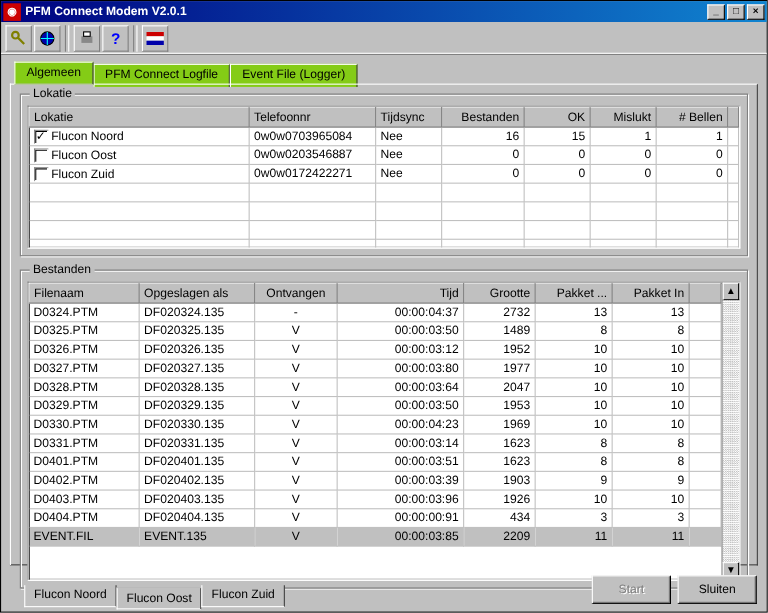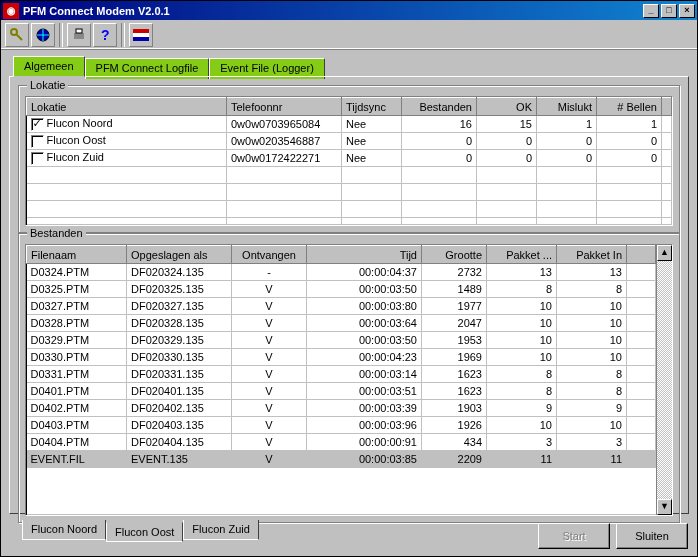--- a/index.html
+++ b/index.html
@@ -71,21 +71,21 @@
   border: 1px solid #fff;
   border-right-color: #404040; border-bottom-color: #404040;
   padding: 8px;
   height: 438px;
   position: relative;
 }
 .group {
   border: 1px solid #808080;
   box-shadow: 1px 1px 0 #fff inset, 1px 1px 0 #fff;
   padding: 10px 6px 6px 6px;
-  margin-bottom: 0;
+  margin-bottom: 12px;
   position: relative;
 }
 .group-legend {
   position: absolute;
   top: -7px; left: 8px;
   background: #c0c0c0;
   padding: 0 3px;
   font-size: 11px;
 }
 .grid-wrap {
@@ -351,20 +351,30 @@
                     <td>D0325.PTM</td>
                     <td>DF020325.135</td>
                     <td class="ctr">V</td>
                     <td class="num">00:00:03:50</td>
                     <td class="num">1489</td>
                     <td class="num">8</td>
                     <td class="num">8</td>
                     <td></td>
                   </tr>
                   <tr>
+                    <td>D0326.PTM</td>
+                    <td>DF020326.135</td>
+                    <td class="ctr">V</td>
+                    <td class="num">00:00:03:12</td>
+                    <td class="num">1952</td>
+                    <td class="num">10</td>
+                    <td class="num">10</td>
+                    <td></td>
+                  </tr>
+                  <tr>
                     <td>D0327.PTM</td>
                     <td>DF020327.135</td>
                     <td class="ctr">V</td>
                     <td class="num">00:00:03:80</td>
                     <td class="num">1977</td>
                     <td class="num">10</td>
                     <td class="num">10</td>
                     <td></td>
                   </tr>
                   <tr>

